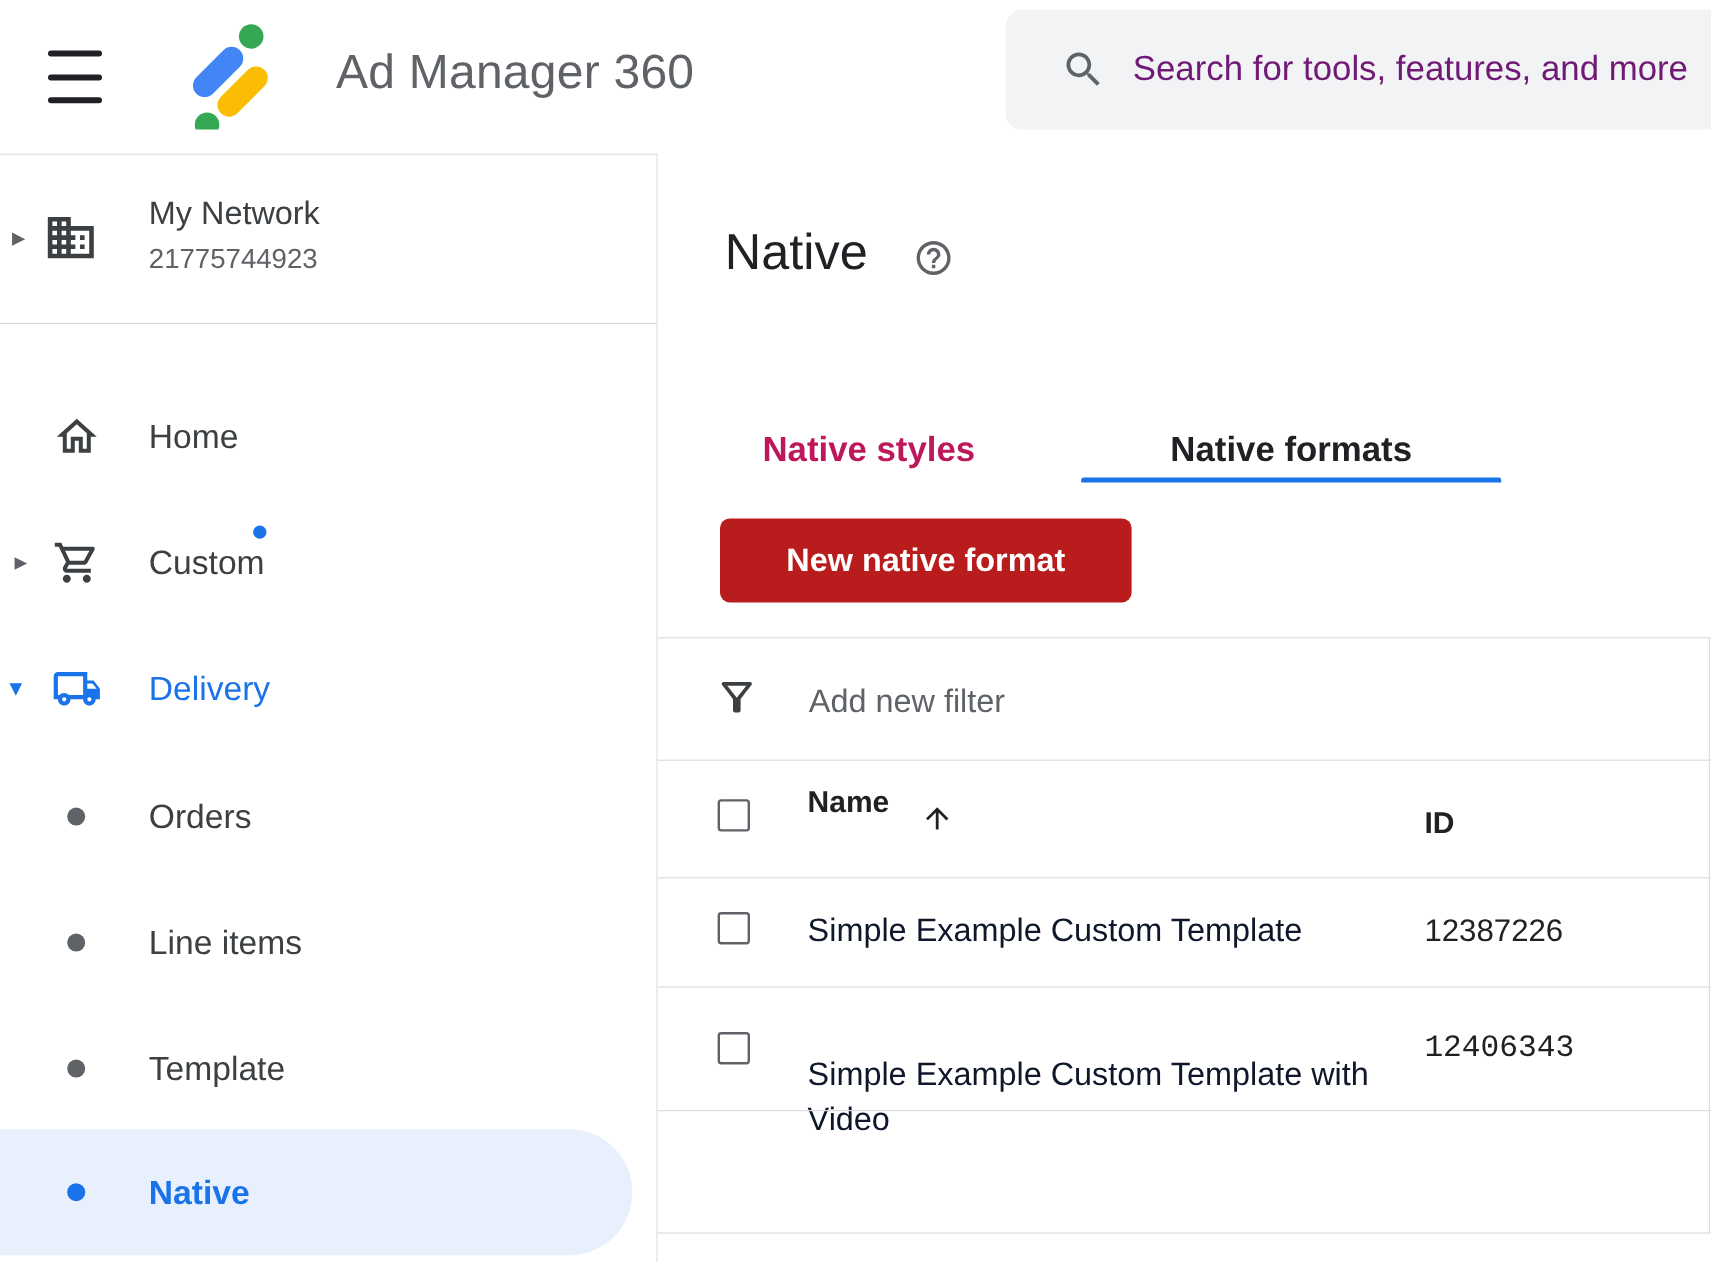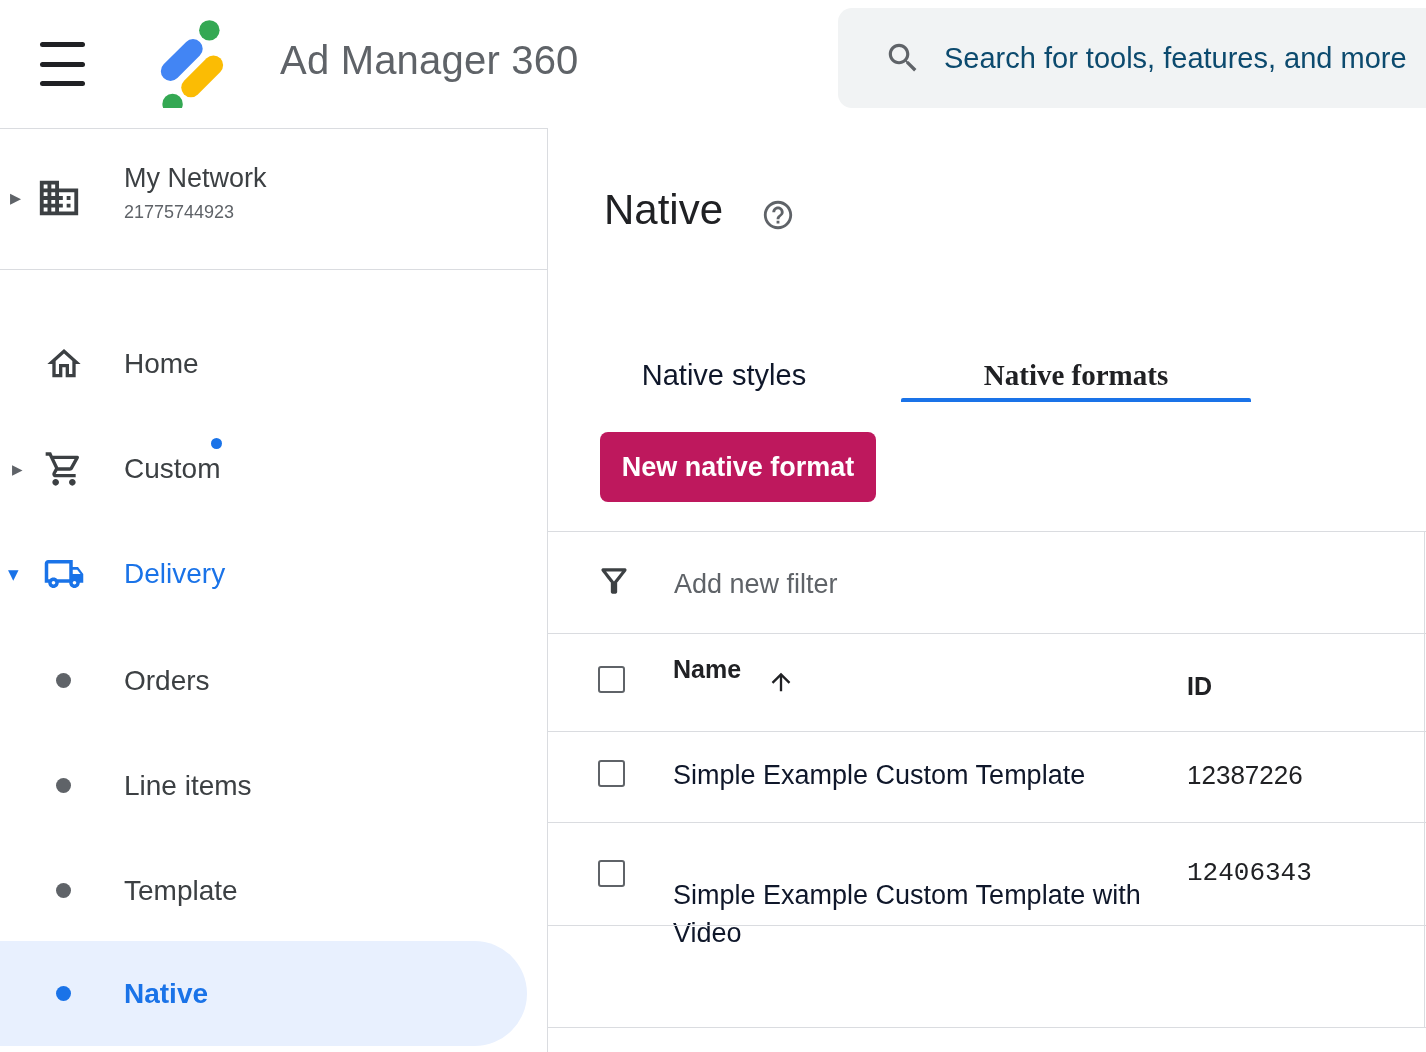--- a/index.html
+++ b/index.html
@@ -10,31 +10,31 @@
   
   .topbar { position:absolute; left:0; top:0; width:1228px; height:128px; background:#fff; }
   .hamburger { position:absolute; left:40px; top:42px; width:45px; height:44px;
     background:none; border:none; cursor:pointer; display:flex; flex-direction:column; justify-content:space-between; }
   .hamburger span { display:block; width:45px; height:5px; background:#202124; border-radius:3px; }
   .logo { position:absolute; left:146px; top:14px; width:94px; height:94px; }
   .app-title { position:absolute; left:280px; top:38px; font-size:40px; color:#5f6368; letter-spacing:.2px; white-space:nowrap; }
   .searchbox { position:absolute; left:838px; top:8px; width:640px; height:100px;
     background:#f1f3f4; border-radius:14px; display:flex; align-items:center; cursor:text; }
   .searchbox svg { margin-left:46px; flex:0 0 auto; }
-  .search-text { margin-left:22px; font-size:29px; color:#0c4a6e; white-space:nowrap; overflow:hidden; }
+  .search-text { margin-left:22px; font-size:29px; color:#701a75; white-space:nowrap; overflow:hidden; }
 
   
   .sidebar { position:absolute; left:0; top:128px; width:548px; height:924px; background:#fff;
     border-top:1px solid #dadce0; border-right:1px solid #dadce0; }
   .network { position:absolute; left:0; top:32px; width:100%; height:80px; }
   .net-arrow { position:absolute; left:10px; top:26px; font-size:22px; color:#5f6368; line-height:1; }
   .net-icon { position:absolute; left:36px; top:14px; }
   .net-text { position:absolute; left:124px; top:2px; }
   .net-name { font-size:27px; color:#3c4043; }
-  .net-id { font-size:18px; color:#5f6368; margin-top:8px; }
+  .net-id { font-size:23px; color:#5f6368; margin-top:8px; }
   .side-divider { position:absolute; left:0; top:140px; width:100%; height:1px; background:#dadce0; }
 
   .nav-item { position:absolute; left:0; width:548px; height:105px; display:flex; align-items:center; cursor:pointer; }
   .nav-item .icon-box { position:absolute; left:42px; width:44px; height:44px; display:flex; align-items:center; justify-content:center; }
   .nav-item .label { position:absolute; left:124px; font-size:28px; color:#3c4043; white-space:nowrap; }
   .tri { position:absolute; font-size:21px; color:#5f6368; line-height:1; }
   .tri.right { left:12px; }
   .tri.down { left:8px; color:#1a73e8; }
   .dot-badge { position:absolute; width:11px; height:11px; border-radius:50%; background:#1a73e8; }
   .sub-item { position:absolute; left:0; width:527px; height:105px; display:flex; align-items:center; cursor:pointer; }
@@ -45,25 +45,25 @@
   .sub-item.selected .label { color:#1a73e8; font-weight:bold; }
   .nav-item.active .label { color:#1a73e8; }
 
   
   .main { position:absolute; left:548px; top:128px; width:878px; height:924px; background:#fff; }
   .page-title { position:absolute; left:56px; top:58px; font-size:42px; font-weight:400; color:#202124; }
   .help-icon { position:absolute; left:213px; top:70px; width:34px; height:34px; color:#5f6368; cursor:pointer; }
 
   .tab { position:absolute; top:218px; height:58px; display:flex; align-items:center; justify-content:center;
     font-size:29px; cursor:pointer; }
-  .tab-inactive { left:56px; width:240px; color:#0f172a; font-weight:400; }
-  .tab-active { left:353px; width:350px; color:#202124; font-weight:700;font-family:Liberation Serif, serif; }
+  .tab-inactive { left:56px; width:240px; color:#be185d; font-weight:700; }
+  .tab-active { left:353px; width:350px; color:#202124; font-weight:700; }
   .tab-underline { position:absolute; left:353px; top:270px; width:350px; height:4px; background:#1a73e8; border-radius:2px 2px 0 0; }
 
-  .new-btn { position:absolute; left:52px; top:304px; width:276px; height:70px; background:#be185d;
+  .new-btn { position:absolute; left:52px; top:304px; width:343px; height:70px; background:#b91c1c;
     color:#fff; font-size:27px; font-weight:600; border:none; border-radius:8px; cursor:pointer;
     font-family:"Liberation Sans", sans-serif; }
 
   .hline { position:absolute; left:0; width:878px; height:1px; background:#dadce0; }
   .vline-right { position:absolute; left:876px; top:403px; width:1px; height:496px; background:#dadce0; }
 
   .filter-icon { position:absolute; left:47px; top:434px; width:38px; height:38px; color:#3c4043; cursor:pointer; }
   .filter-label { position:absolute; left:126px; top:441px; font-size:27px; color:#5f6368; cursor:text; }
 
   .cbx { position:absolute; left:50px; width:27px; height:27px; border:2px solid #5f6368; border-radius:3px; background:#fff; cursor:pointer; }

